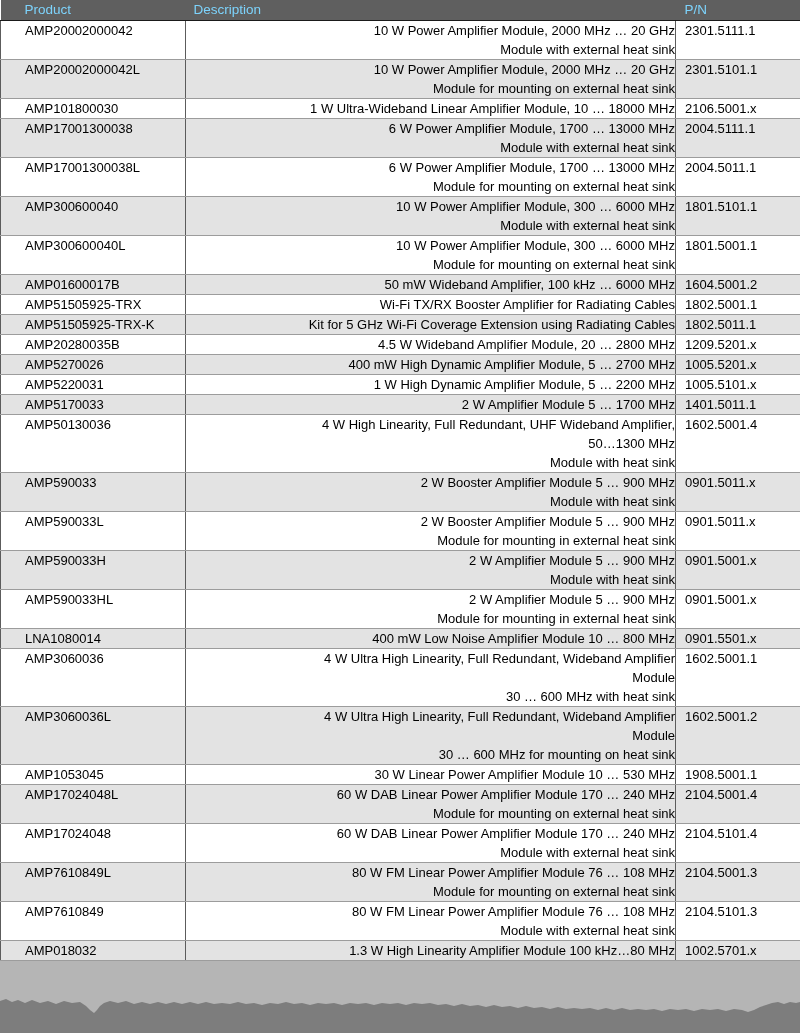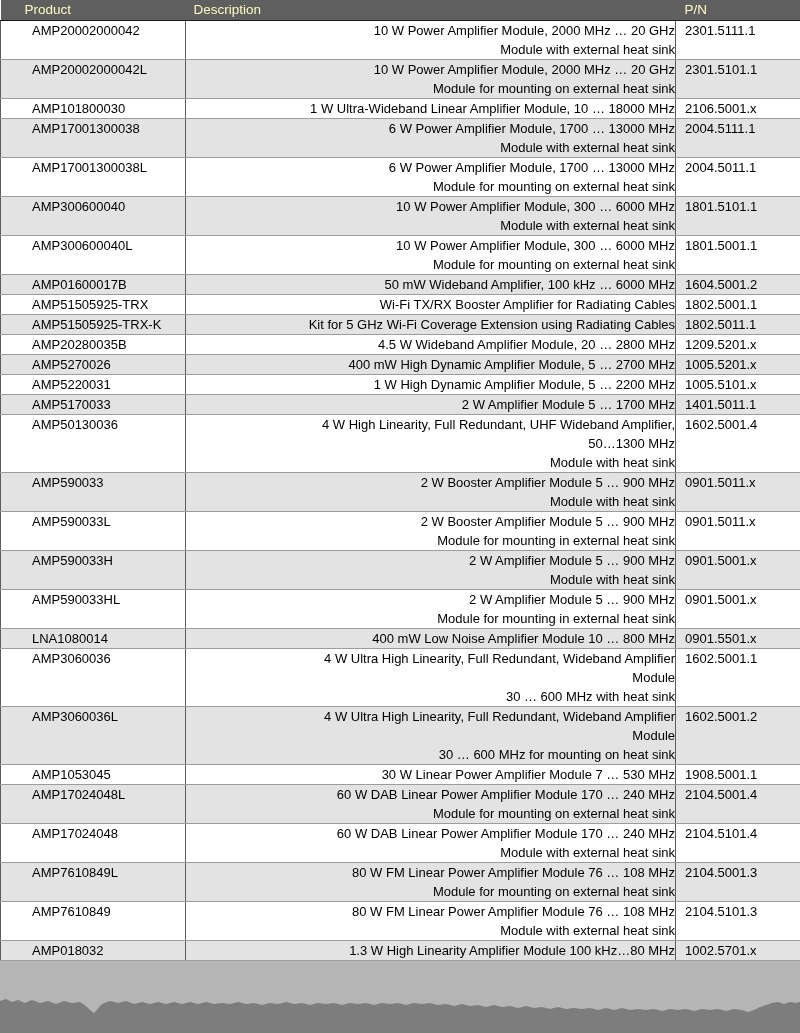--- a/index.html
+++ b/index.html
@@ -18,21 +18,21 @@
   table.product-table {
     border-collapse: collapse;
     table-layout: fixed;
     width: 800px;
     font-size: 13px;
     color: #000000;
     background: #ffffff;
   }
   thead th {
     background: #5f5f5f;
-    color: #fef9c3;
+    color: #7dd3fc;
     font-weight: normal;
     text-align: left;
     height: 20px;
     line-height: 20px;
     padding: 0;
     border: none;
     border-bottom: 1px solid #1a1a1a;
     font-size: 13.5px;
   }
   th.col-product { padding-left: 24px; }
@@ -43,21 +43,21 @@
     padding: 0;
     border-left: 1px solid #5c5c5c;
     border-right: 1px solid #5c5c5c;
     border-top: 1px solid #9c9c9c;
     border-bottom: 1px solid #9c9c9c;
     line-height: 19px;
     overflow: hidden;
   }
   tbody tr { background: #ffffff; }
   tbody tr:nth-child(even) { background: #e3e3e3; }
-  td.col-product { padding-left: 31px; white-space: nowrap; margin-top: 20px; }
+  td.col-product { padding-left: 24px; white-space: nowrap; margin-top: 20px; }
   td.col-desc { padding-left: 8px; text-align: right; }
   td.col-pn { padding-left: 9px; white-space: nowrap; }
   .desc-line { white-space: nowrap; overflow: hidden; }
   .torn-edge {
     position: absolute;
     left: 0; top: 998px;
     width: 800px; height: 35px;
     line-height: 0;
     z-index: 5;
   }
@@ -247,21 +247,21 @@
           <td class="col-desc">
             <div class="desc-line">4 W Ultra High Linearity, Full Redundant, Wideband Amplifier</div>
             <div class="desc-line">Module</div>
             <div class="desc-line">30 … 600 MHz for mounting on heat sink</div>
           </td>
           <td class="col-pn">1602.5001.2</td>
         </tr>
         <tr>
           <td class="col-product">AMP1053045</td>
           <td class="col-desc">
-            <div class="desc-line">30 W Linear Power Amplifier Module 7 … 530 MHz</div>
+            <div class="desc-line">30 W Linear Power Amplifier Module 10 … 530 MHz</div>
           </td>
           <td class="col-pn">1908.5001.1</td>
         </tr>
         <tr>
           <td class="col-product">AMP17024048L</td>
           <td class="col-desc">
             <div class="desc-line">60 W DAB Linear Power Amplifier Module 170 … 240 MHz</div>
             <div class="desc-line">Module for mounting on external heat sink</div>
           </td>
           <td class="col-pn">2104.5001.4</td>

